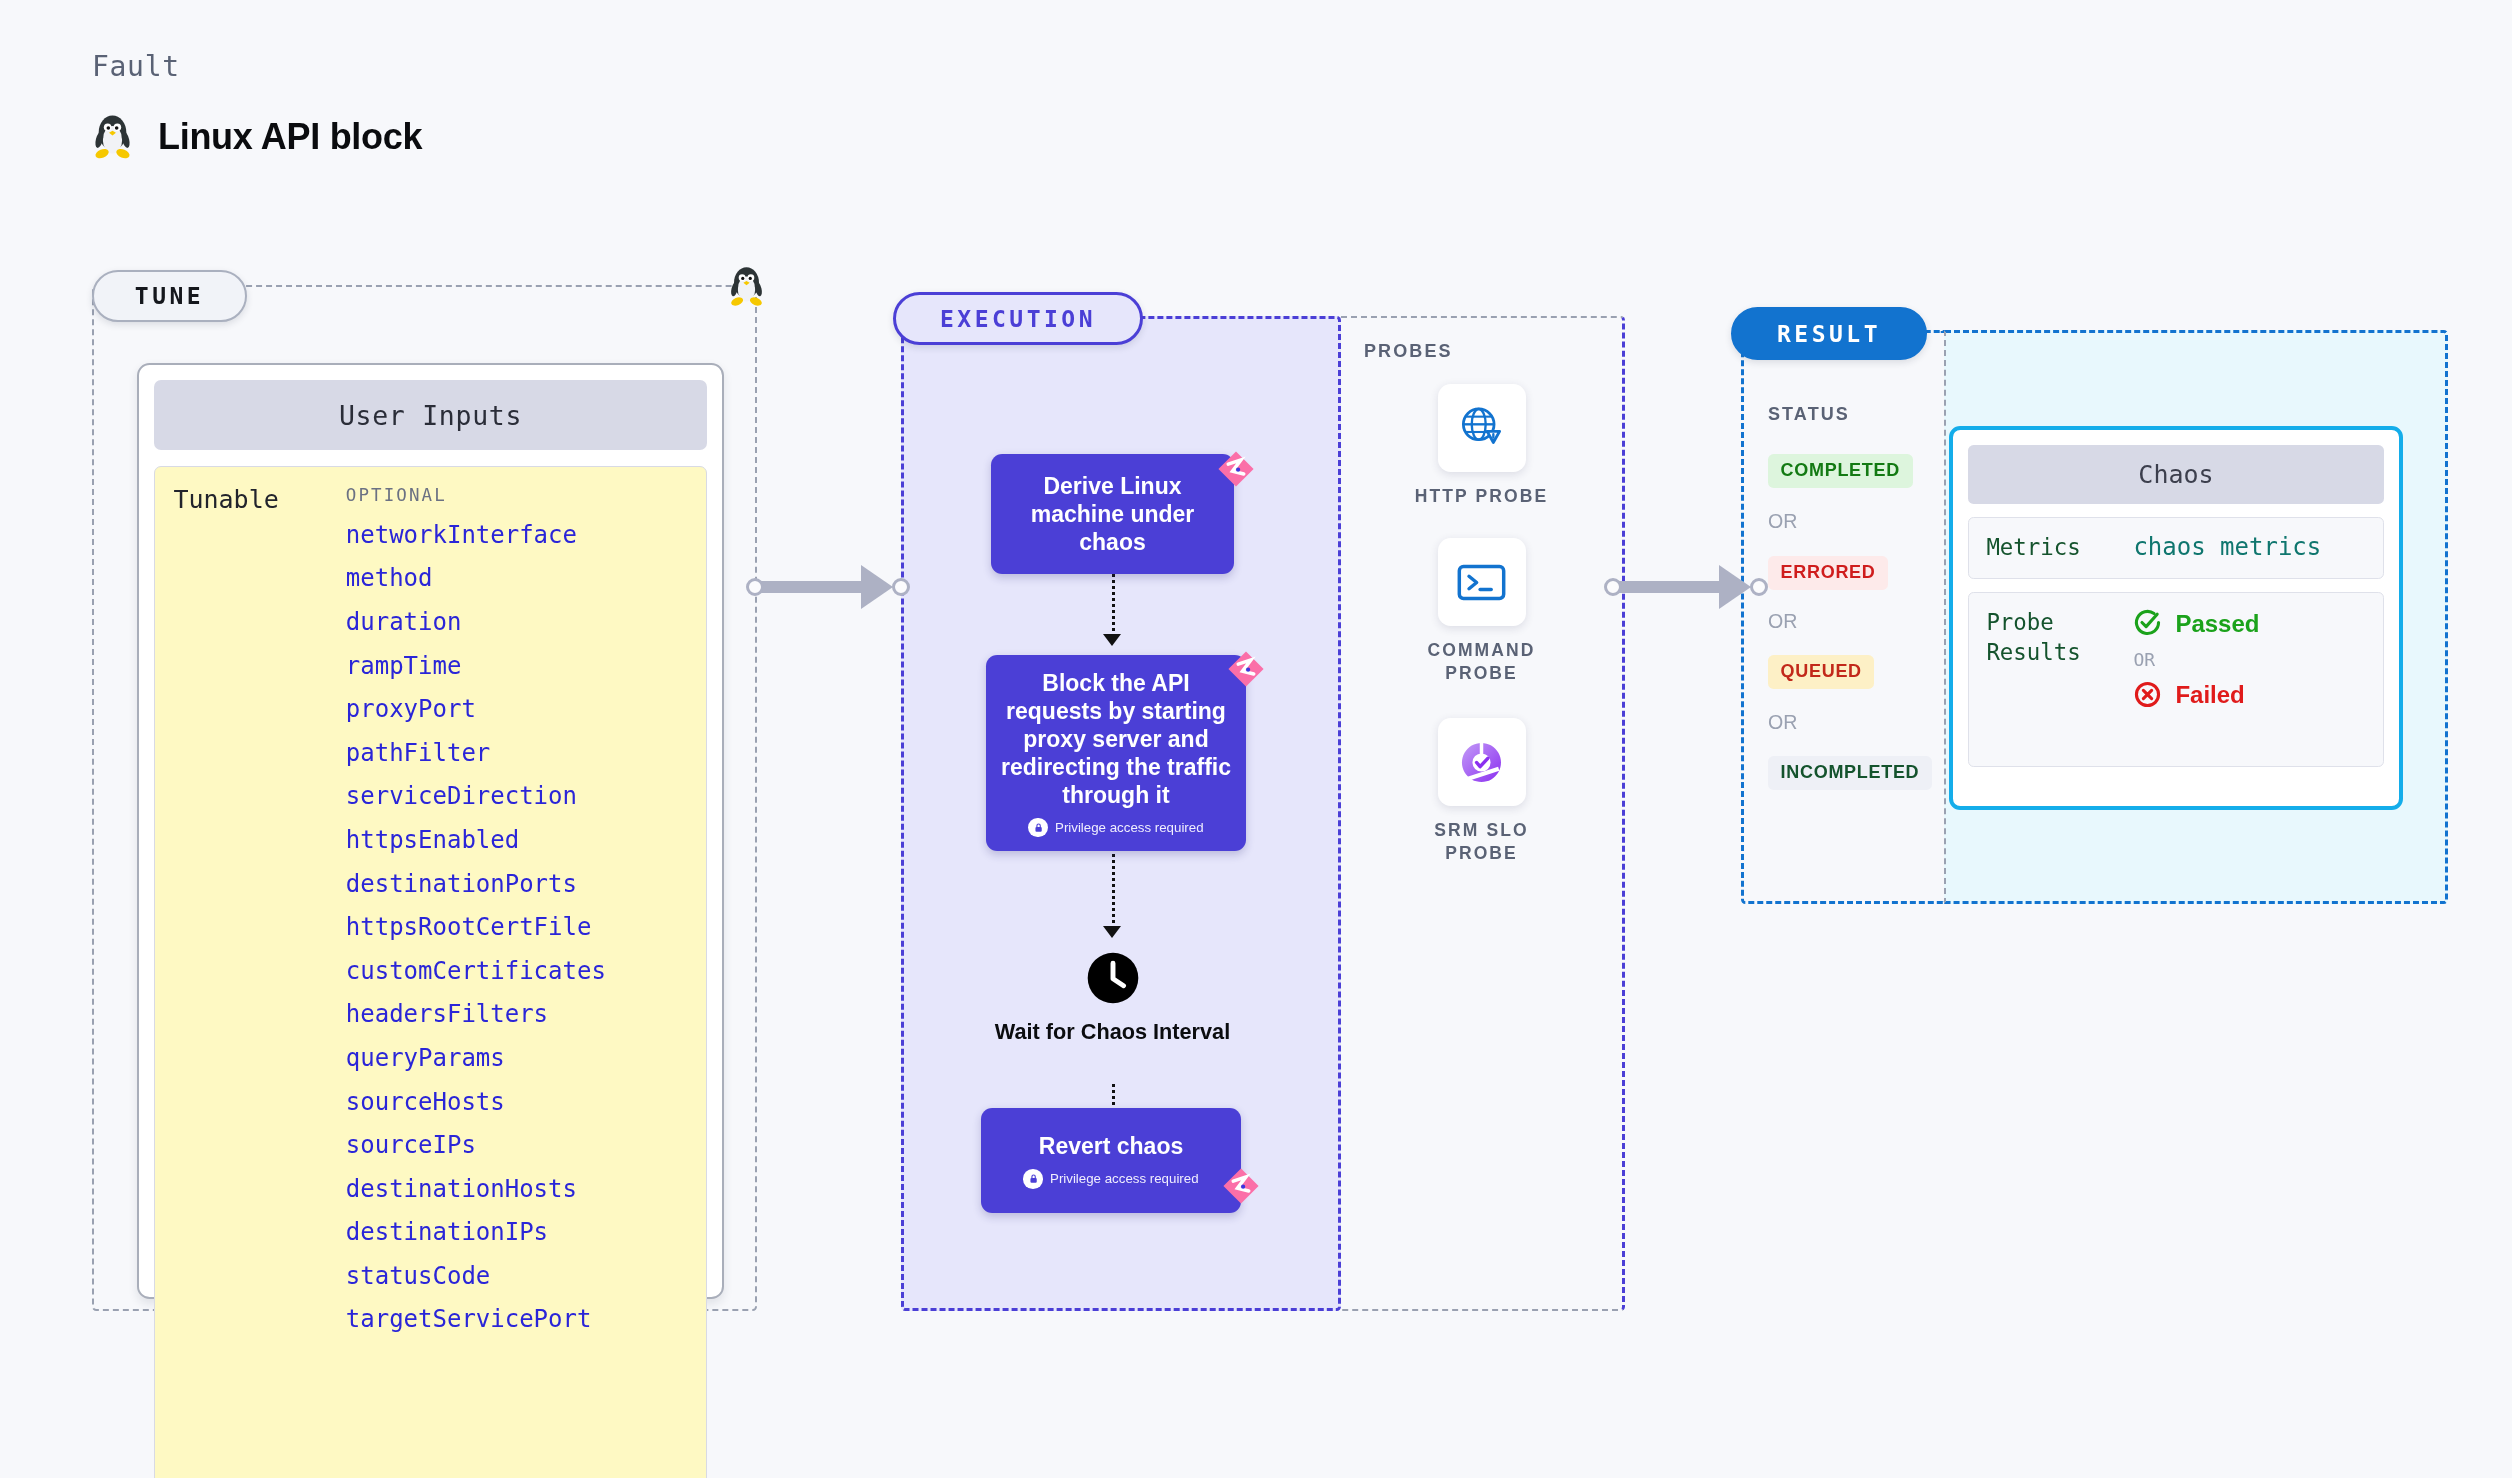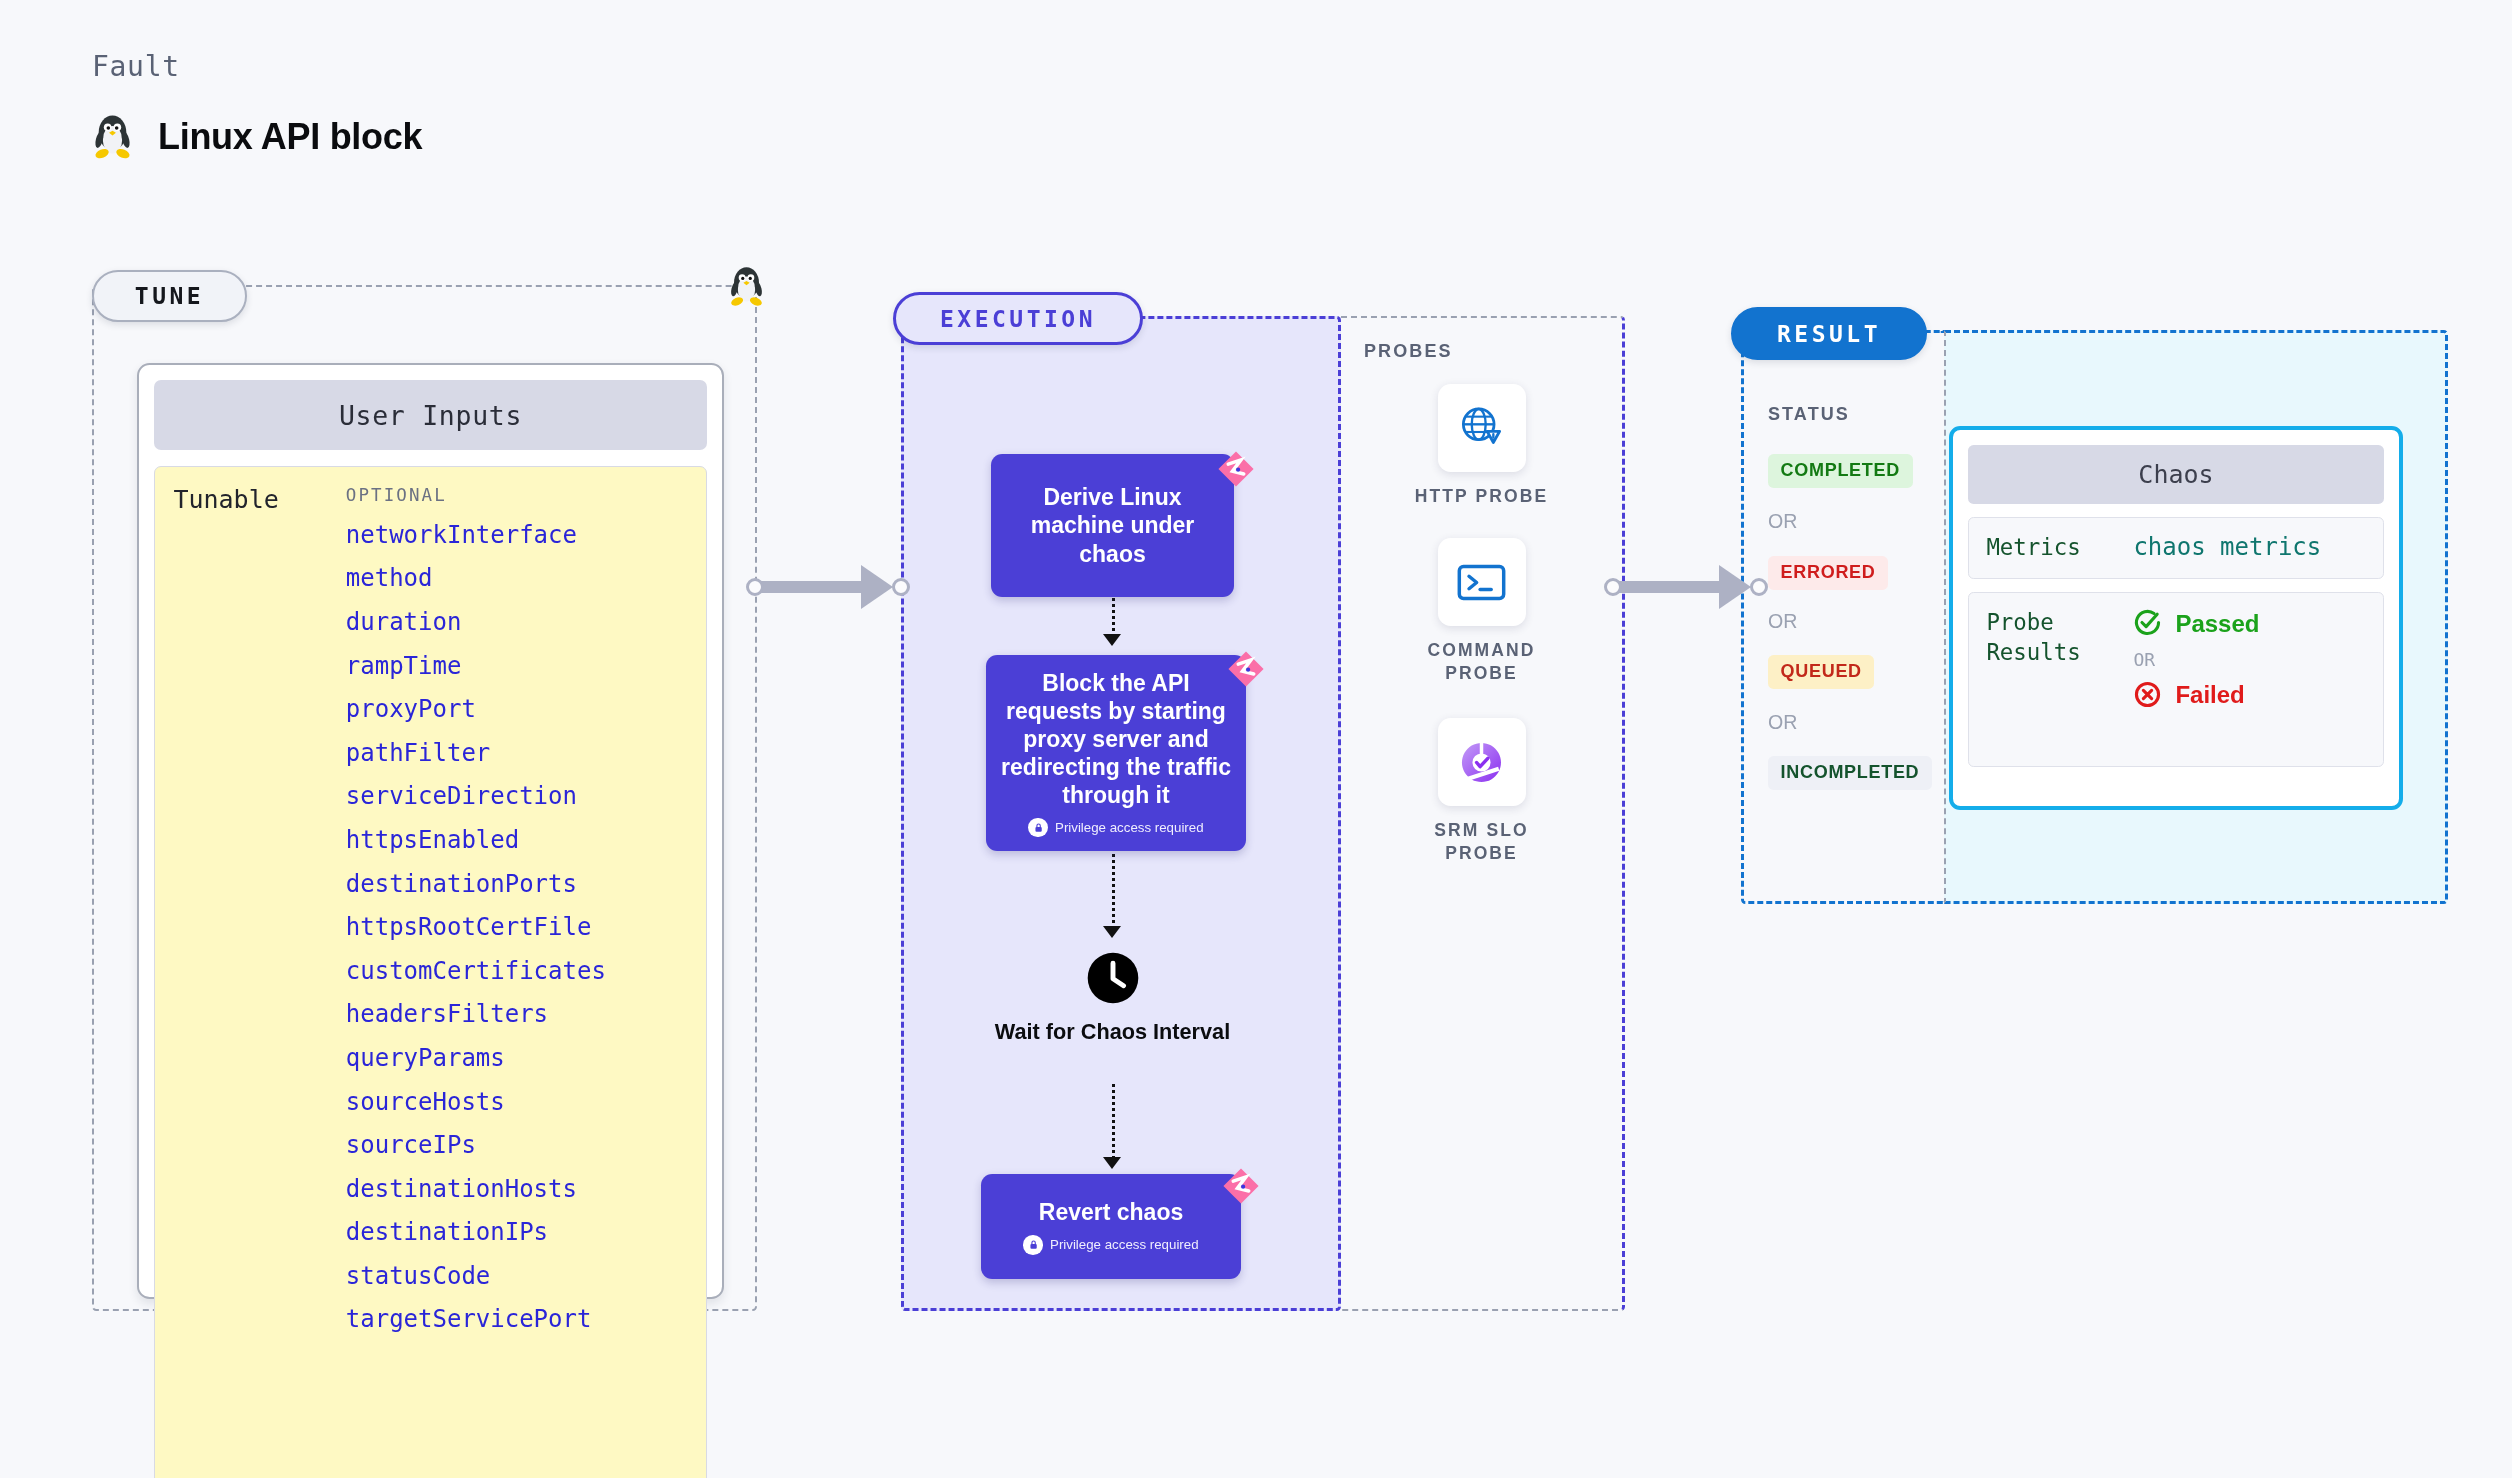--- a/index.html
+++ b/index.html
@@ -128,23 +128,23 @@
     z-index: 4;
   }
   .flow-box .bt { font-size: 23px; font-weight: bold; line-height: 1.22; padding: 0 11.2px; }
   .priv-row { display: flex; align-items: center; gap: 7px; margin-top: 8.4px; }
   .priv-text { font-size: 13.3px; font-weight: normal; color: #f0eefe; }
   .lock-badge {
     width: 19.6px; height: 19.6px; border-radius: 50%; background: #fff;
     display: flex; align-items: center; justify-content: center;
   }
 
-  .box-derive { left: 991px; top: 454px; width: 243px; height: 143px; }
+  .box-derive { left: 991px; top: 454px; width: 243px; height: 120px; }
   .box-block  { left: 986px; top: 655px; width: 260px; height: 196px; }
-  .box-revert { left: 981px; top: 1174px; width: 260px; height: 105px; }
+  .box-revert { left: 981px; top: 1108px; width: 260px; height: 105px; }
 
   .flag {
     position: absolute; width: 0; height: 0; z-index: 9;
   }
   .flag svg { position: absolute; left: -1.4px; top: -29px; }
 
   .conn {
     position: absolute; width: 0; border-left: 3.5px dotted #111;
     z-index: 3;
   }

